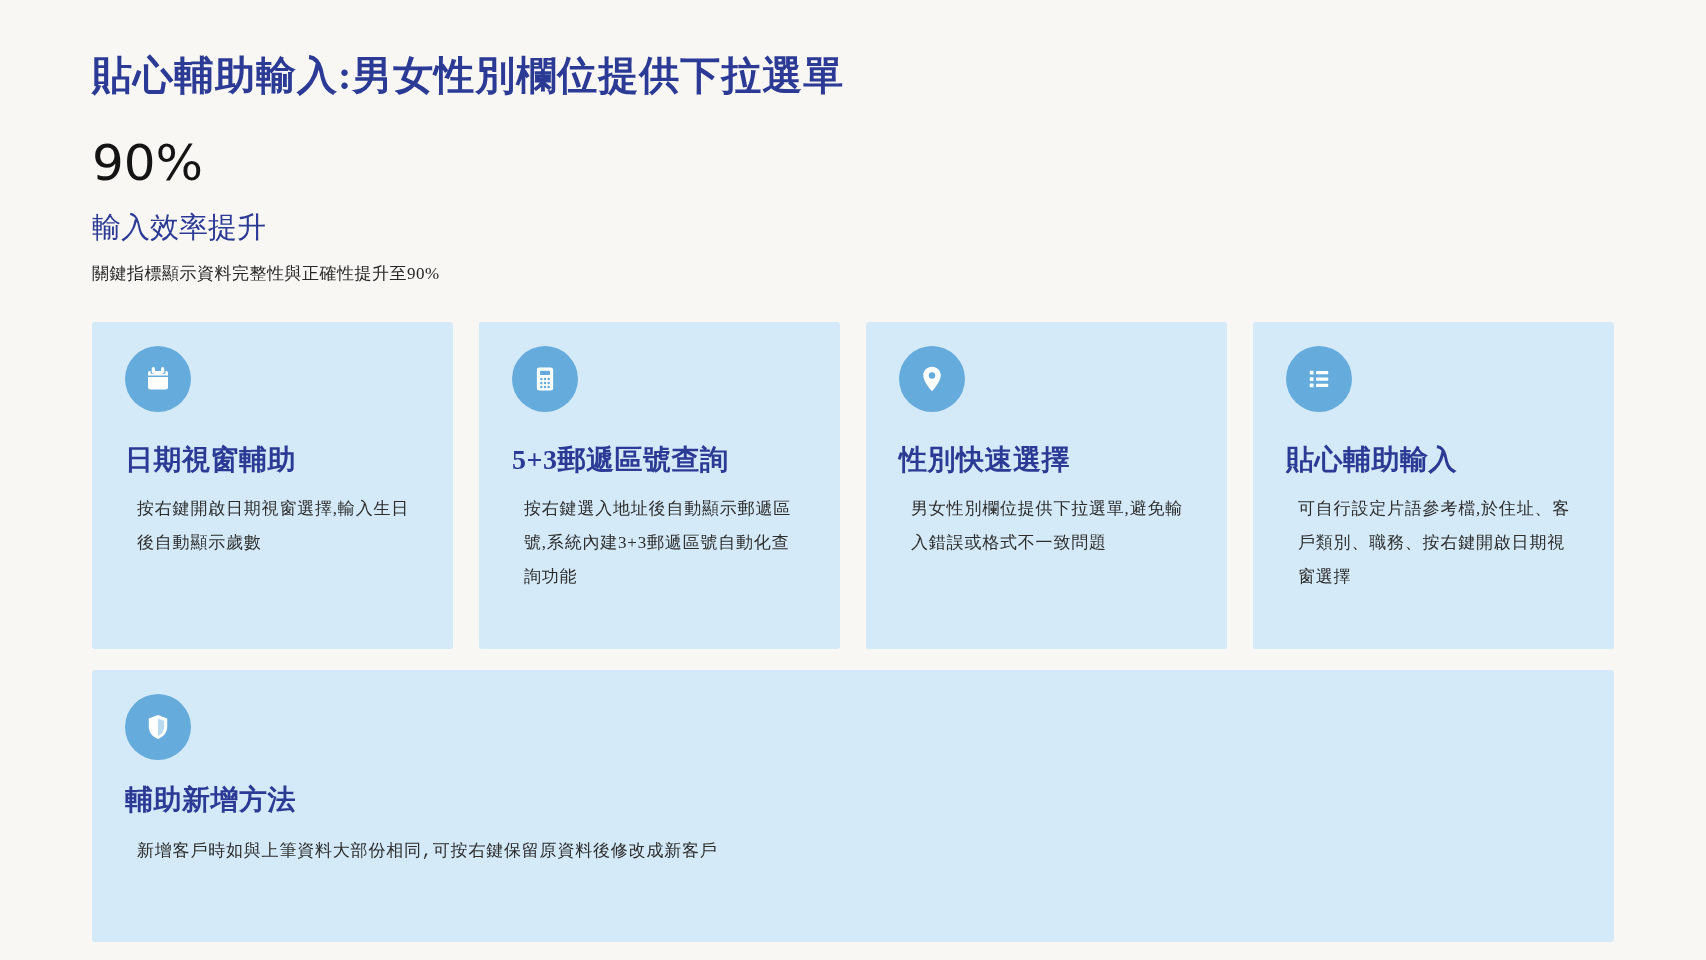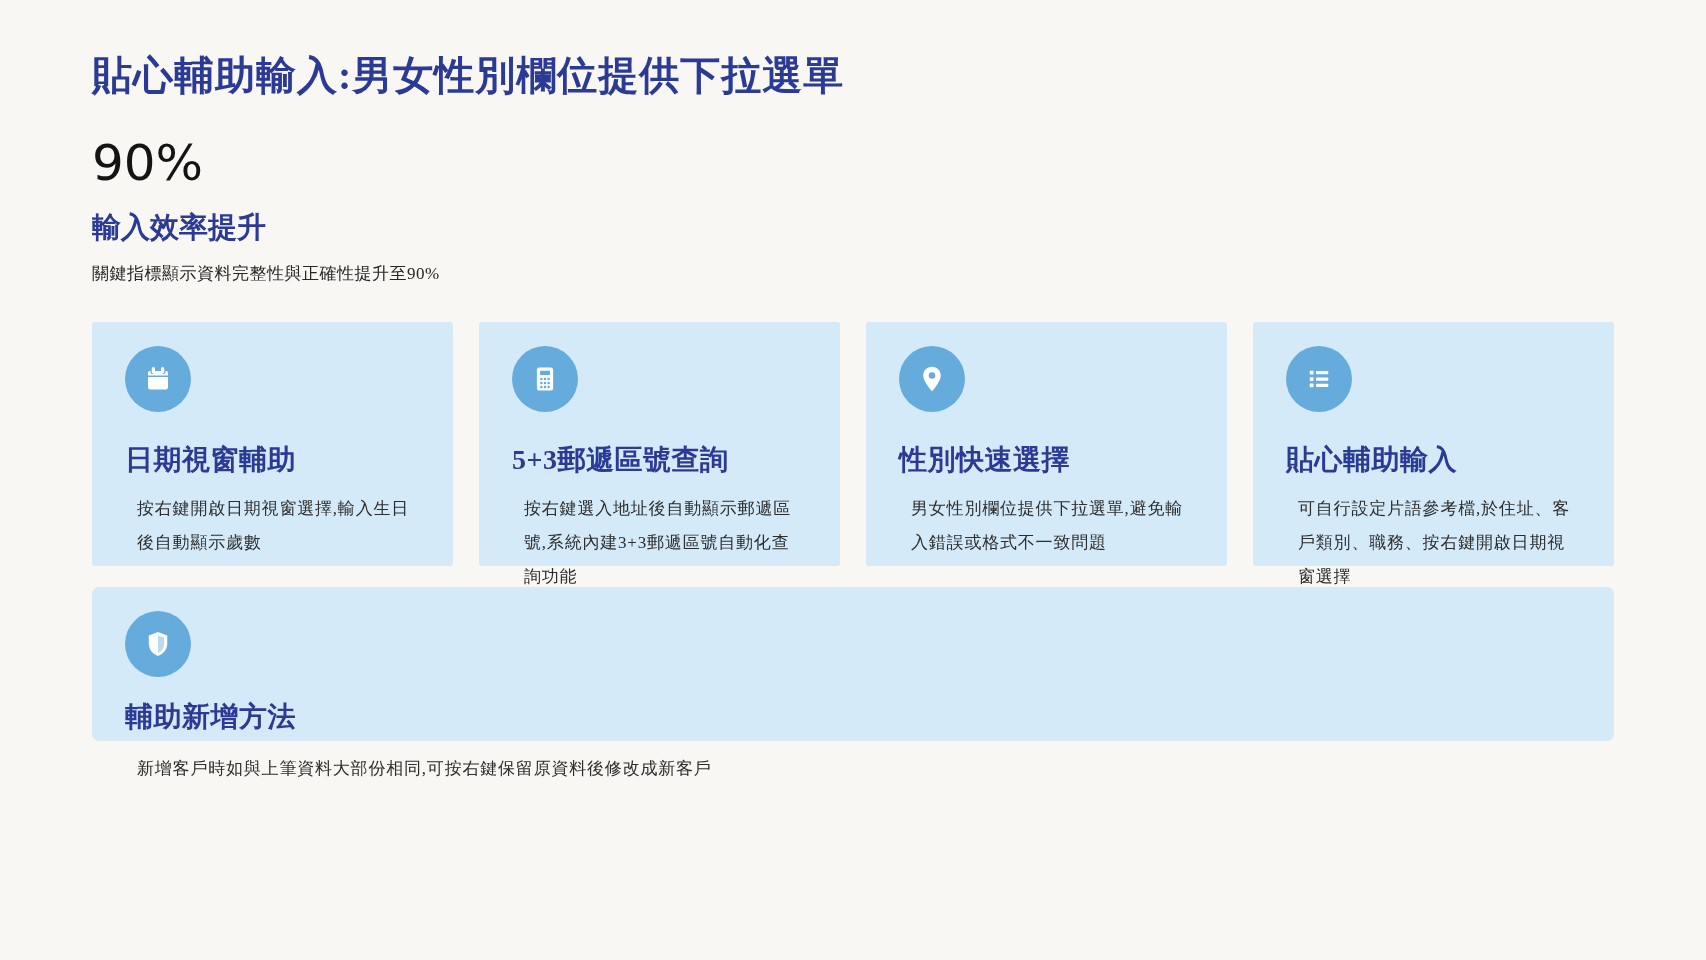--- a/index.html
+++ b/index.html
@@ -26,21 +26,21 @@
     font-family: "DejaVu Sans", "Liberation Sans", sans-serif;
     font-size: 50px;
     font-weight: 500;
     color: #141414;
     line-height: 1.1;
   }
 
   .stat-label {
     margin-top: 18px;
     font-size: 29px;
-    font-weight: 700;
+    font-weight: 400;
     color: #2b3a94;
     line-height: 1.25;
   }
 
   .stat-desc {
     margin-top: 17px;
     font-size: 17px;
     color: #262626;
     letter-spacing: 0.5px;
   }
@@ -50,21 +50,21 @@
     display: flex;
     gap: 26px;
   }
 
   .card {
     background: #d4eaf8;
     border-radius: 3px;
     box-sizing: border-box;
     padding: 24px 33px 20px 33px;
   }
-  .cards-row .card { flex: 1 1 0; height: 244px; }
+  .cards-row .card { flex: 1 1 0; height: 327px; }
 
   .icon-circle {
     width: 66px;
     height: 66px;
     border-radius: 50%;
     background: #65acdd;
     display: flex;
     align-items: center;
     justify-content: center;
   }
@@ -82,26 +82,25 @@
   .card-desc {
     margin: 13px 0 0 12px;
     font-size: 17px;
     line-height: 34px;
     color: #2d2d2d;
     letter-spacing: 0.8px;
   }
 
   .wide-card {
     margin-top: 21px;
-    height: 154px;
+    height: 272px;
     width: 100%;
-    border-radius: 7px;
   }
   .wide-card .card-title { margin-top: 22px; }
-  .wide-card .card-desc  { margin-top: 20px; line-height: 26px; }
+  .wide-card .card-desc  { margin-top: 20px; line-height: 26px; font-family: Liberation Mono, monospace; }
 </style>
 </head>
 <body>
 
 <div class="page">
 
   <h1 class="main-title">貼心輔助輸入:男女性別欄位提供下拉選單</h1>
 
   <div class="stat-value">90%</div>
   <div class="stat-label">輸入效率提升</div>

